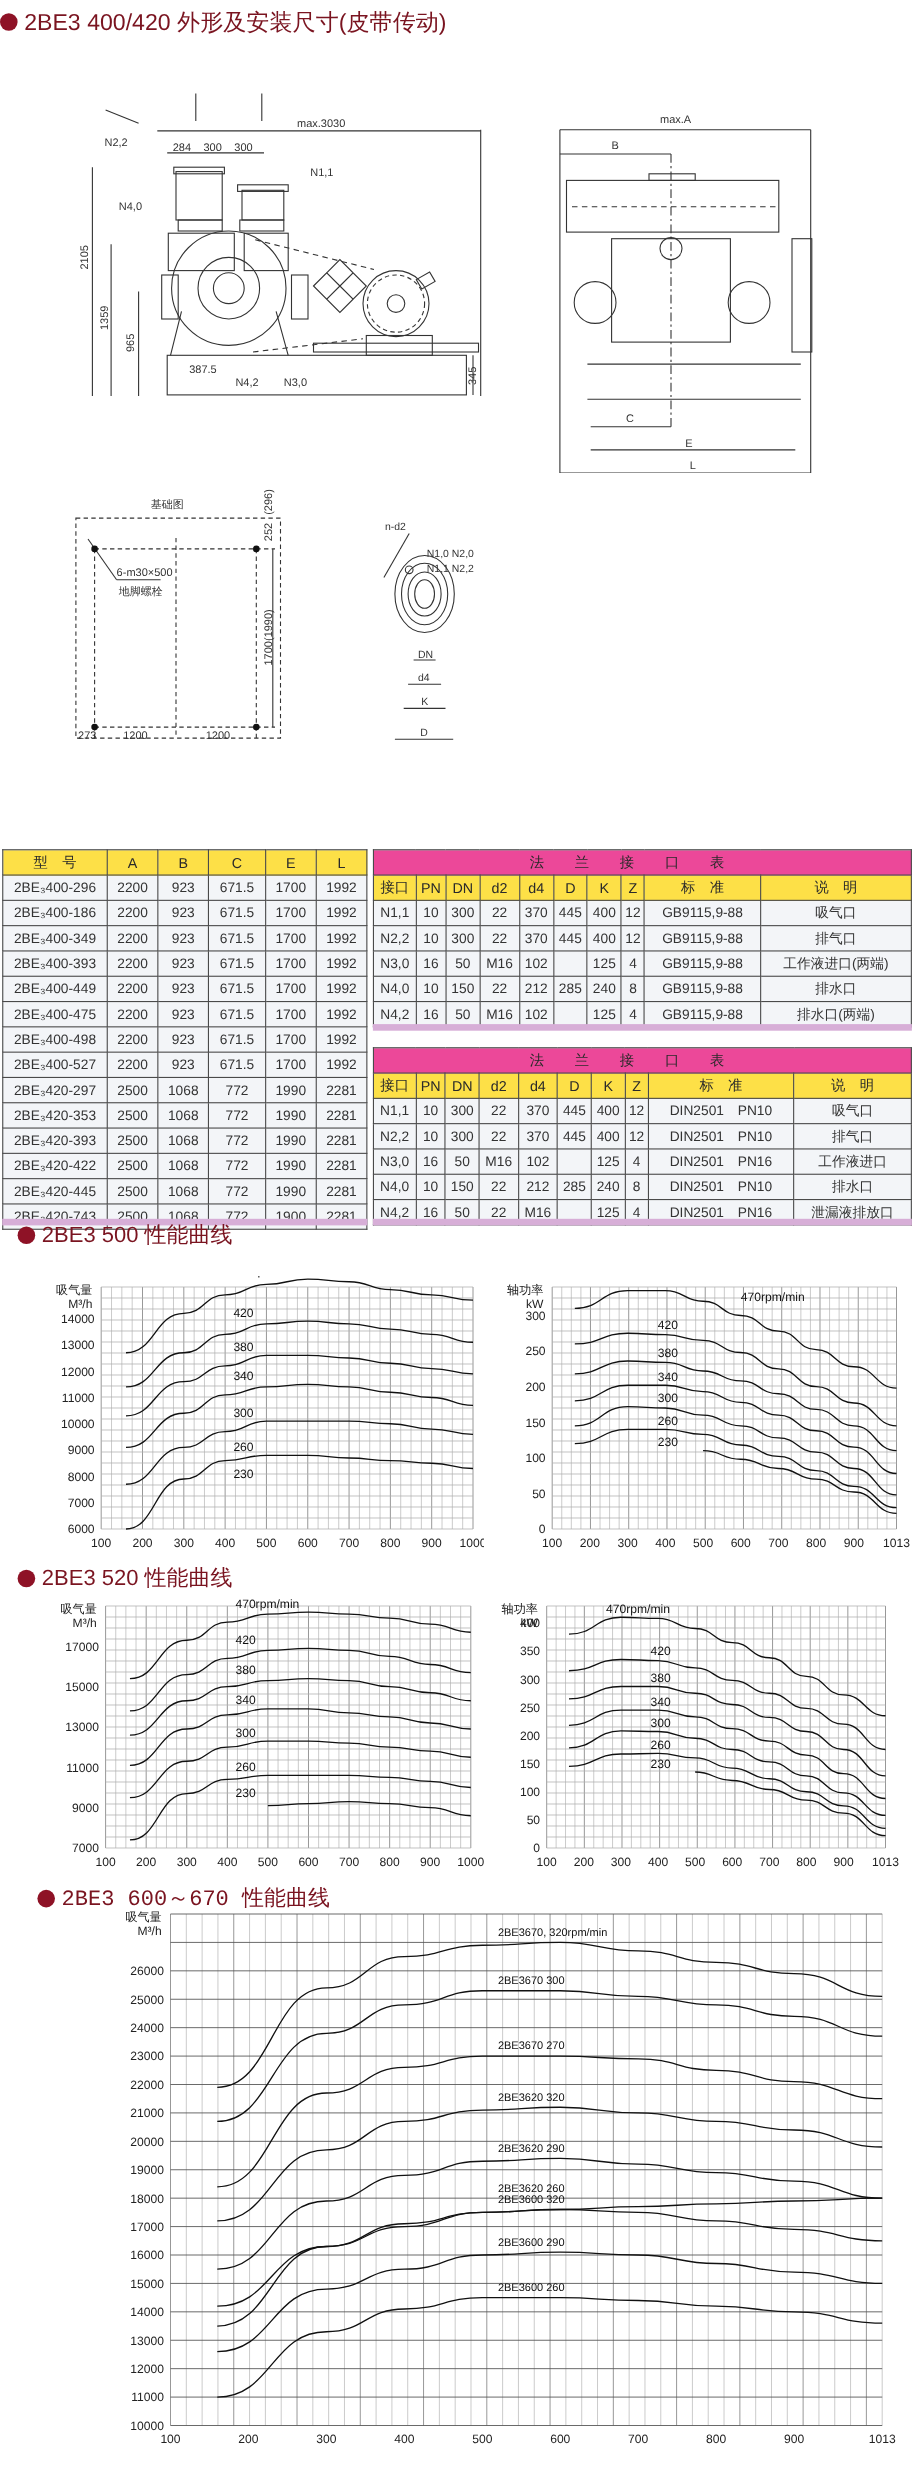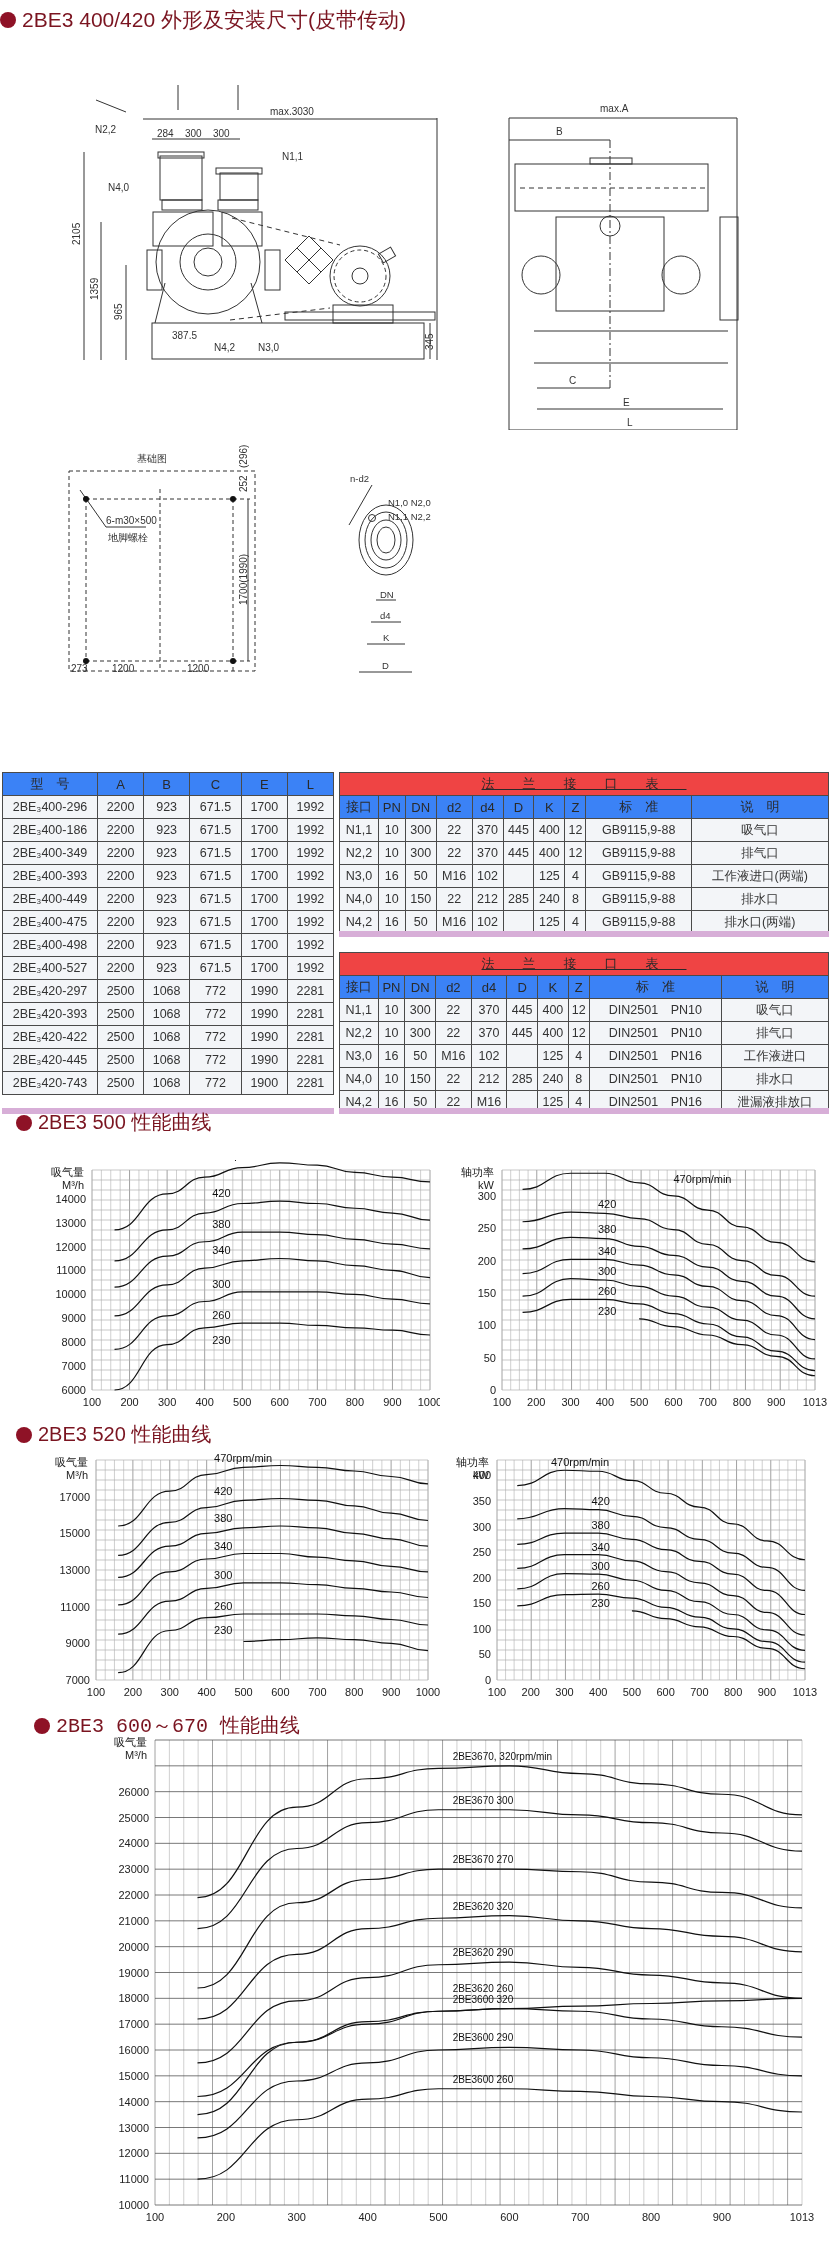--- a/index.html
+++ b/index.html
@@ -7,22 +7,22 @@
          font-family:"DejaVu Sans", sans-serif; color:#222; }
   .abs { position:absolute; }
   .section-title { position:absolute; font-family:"Liberation Sans", sans-serif;
          font-size:22px; color:#7a1420; white-space:nowrap; display:flex; align-items:center; }
   .section-title .dot { display:inline-block; width:16px; height:16px; border-radius:50%;
          background:#8e1226; margin-right:6px; }
   svg text { font-family:"Liberation Sans", sans-serif; }
   table.spec { position:absolute; border-collapse:collapse; font-family:"Liberation Sans", sans-serif;
          font-size:12.5px; color:#333; background:#f3f5f8; }
   table.spec td, table.spec th { border:1.5px solid #4a4a4a; text-align:center; padding:0; height:22px; font-weight:normal; }
-  table.spec th { background:#3b82f6; color:#2a2a2a; font-size:13px; }
-  table.spec th.caption { background:#ef4444; letter-spacing:28px; height:22px;text-decoration:underline; }
+  table.spec th { background:#fde047; color:#2a2a2a; font-size:13px; }
+  table.spec th.caption { background:#ec4899; letter-spacing:28px; height:22px; }
   .tbl-shadow { position:absolute; background:#d7aed7; height:6px; }
 </style>
 </head>
 <body>
 
 <div class="section-title" style="left:0; top:6px; font-size:21px;">
   <span class="dot"></span>
   <span>2BE3  400/420 外形及安装尺寸(皮带传动)</span>
 </div>
 
@@ -255,20 +255,28 @@
       <tr>
         <td>2BE₃400-527</td>
         <td>2200</td>
         <td>923</td>
         <td>671.5</td>
         <td>1700</td>
         <td>1992</td>
       </tr>
       <tr>
         <td>2BE₃420-297</td>
+        <td>2500</td>
+        <td>1068</td>
+        <td>772</td>
+        <td>1990</td>
+        <td>2281</td>
+      </tr>
+      <tr>
+        <td>2BE₃420-353</td>
         <td>2500</td>
         <td>1068</td>
         <td>772</td>
         <td>1990</td>
         <td>2281</td>
       </tr>
       <tr>
         <td>2BE₃420-393</td>
         <td>2500</td>
         <td>1068</td>

